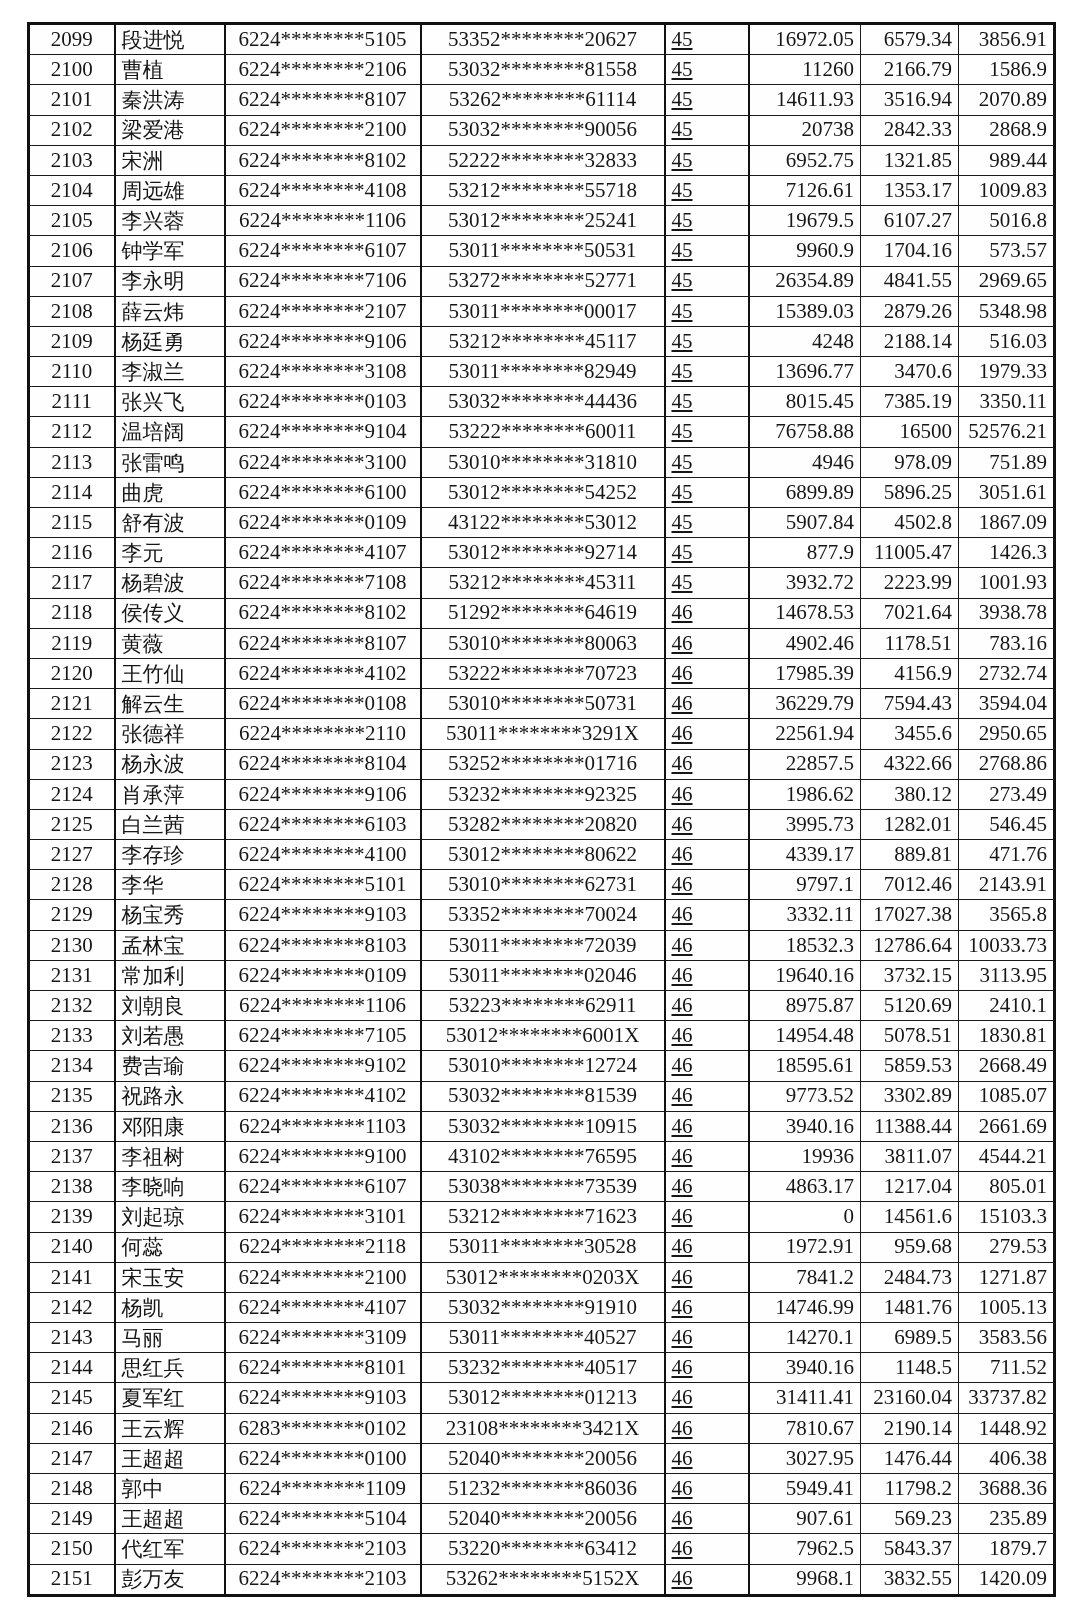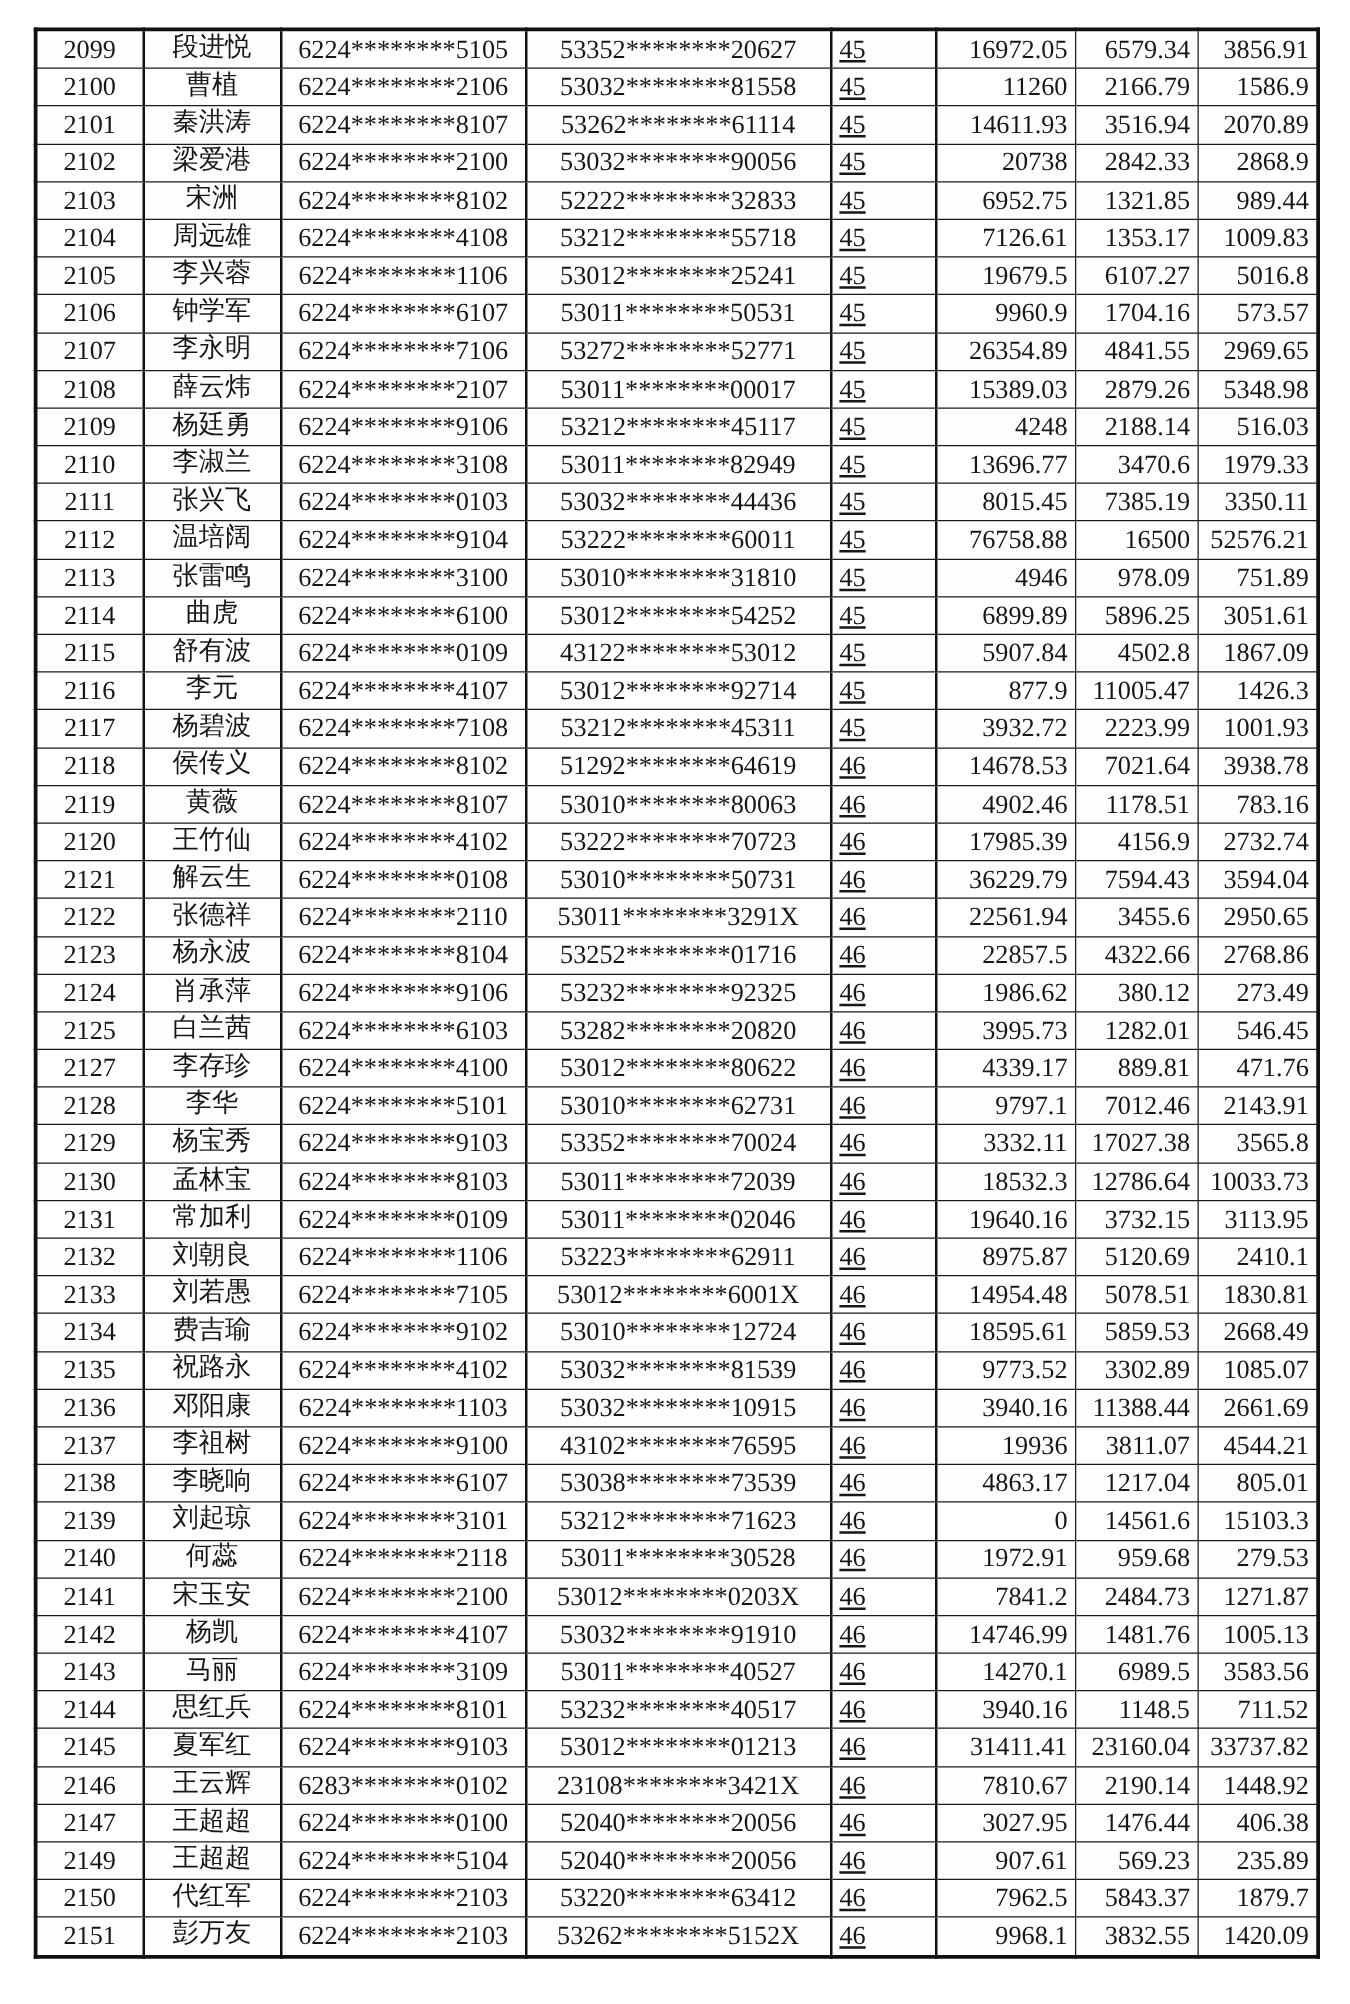--- a/index.html
+++ b/index.html
@@ -62,22 +62,21 @@
   table.grid td.cell-code {
     border-right-width: 2px;
     border-right-color: #111111;
   }
   table.grid td.cell-seq {
     border-left-width: 2px;
   }
 
   td.cell-seq  { text-align: center; letter-spacing: 0.5px; }
   td.cell-name {
-    text-align: center;
-    font-family: Liberation Mono, monospace;
+    font-family: Liberation Sans, sans-serif;
     letter-spacing: 1px;
   }
   td.cell-card { text-align: center; letter-spacing: -0.1px; font-size: 20.5px; }
   td.cell-id   { text-align: center; letter-spacing: -0.1px; font-size: 20.5px; margin-left: 48px; }
   td.cell-code { text-align: left; text-decoration: underline; }
   td.cell-a, td.cell-b, td.cell-c {
     text-align: right;
     padding-right: 12px;
     letter-spacing: 0.4px;
   }
@@ -576,20 +575,30 @@
           <td class="cell-seq">2147</td>
           <td class="cell-name">王超超</td>
           <td class="cell-card">6224********0100</td>
           <td class="cell-id">52040********20056</td>
           <td class="cell-code">46</td>
           <td class="cell-a">3027.95</td>
           <td class="cell-b">1476.44</td>
           <td class="cell-c">406.38</td>
         </tr>
         <tr>
+          <td class="cell-seq">2148</td>
+          <td class="cell-name">郭中</td>
+          <td class="cell-card">6224********1109</td>
+          <td class="cell-id">51232********86036</td>
+          <td class="cell-code">46</td>
+          <td class="cell-a">5949.41</td>
+          <td class="cell-b">11798.2</td>
+          <td class="cell-c">3688.36</td>
+        </tr>
+        <tr>
           <td class="cell-seq">2149</td>
           <td class="cell-name">王超超</td>
           <td class="cell-card">6224********5104</td>
           <td class="cell-id">52040********20056</td>
           <td class="cell-code">46</td>
           <td class="cell-a">907.61</td>
           <td class="cell-b">569.23</td>
           <td class="cell-c">235.89</td>
         </tr>
         <tr>

